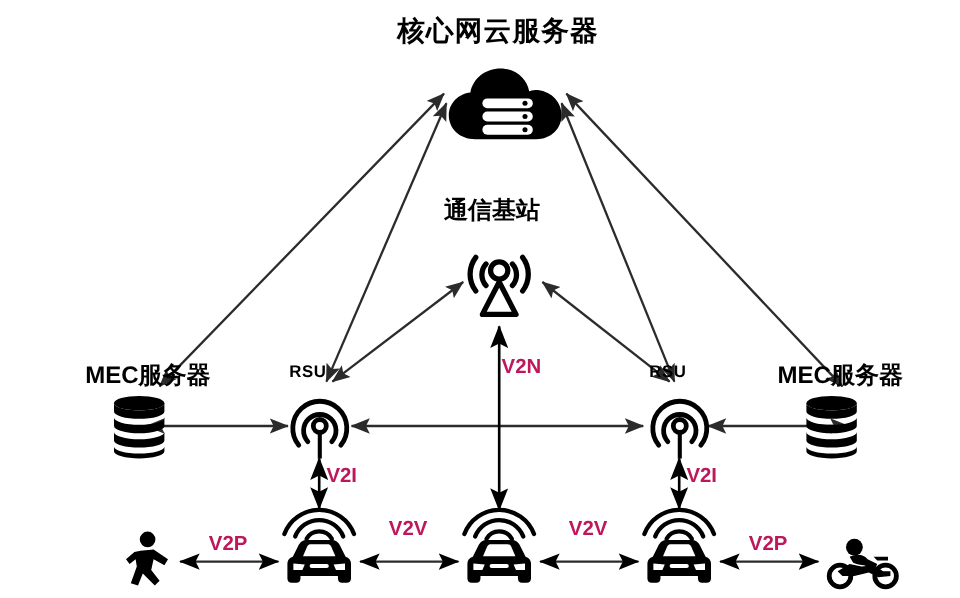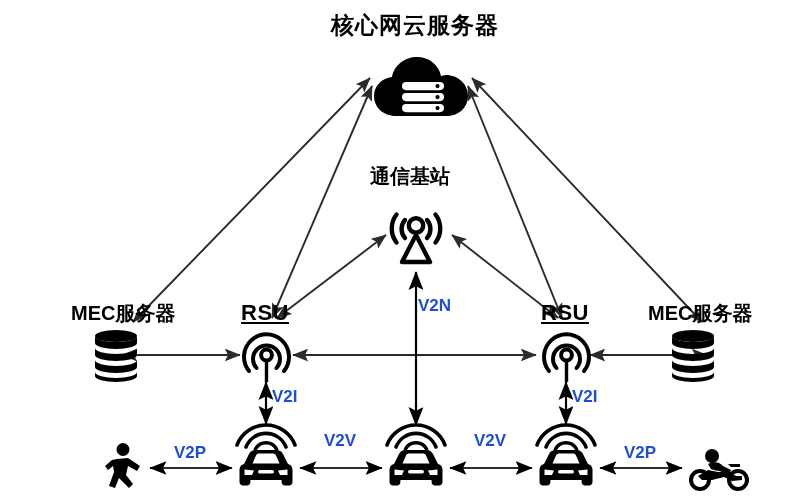--- a/index.html
+++ b/index.html
@@ -26,30 +26,29 @@
   }
   .title-cn {
     font-size: 23px;
     letter-spacing: 1px;
   }
   .node-cn {
     font-size: 20px;
     letter-spacing: 0px;
   }
   .node-en {
-    font-size: 22px;
+    font-size: 14px;
     letter-spacing: 0.5px;
-    text-decoration: underline;
   }
   .v2x {
     position: absolute;
     font-family: "Liberation Sans", "DejaVu Sans", sans-serif;
     font-size: 17px;
     font-weight: bold;
-    color: #1d4ed8;
+    color: #be185d;
     white-space: nowrap;
     line-height: 1;
     user-select: none;
   }
   .icon-wrap { position: absolute; }
 </style>
 </head>
 <body>
 
 <div id="canvas">

